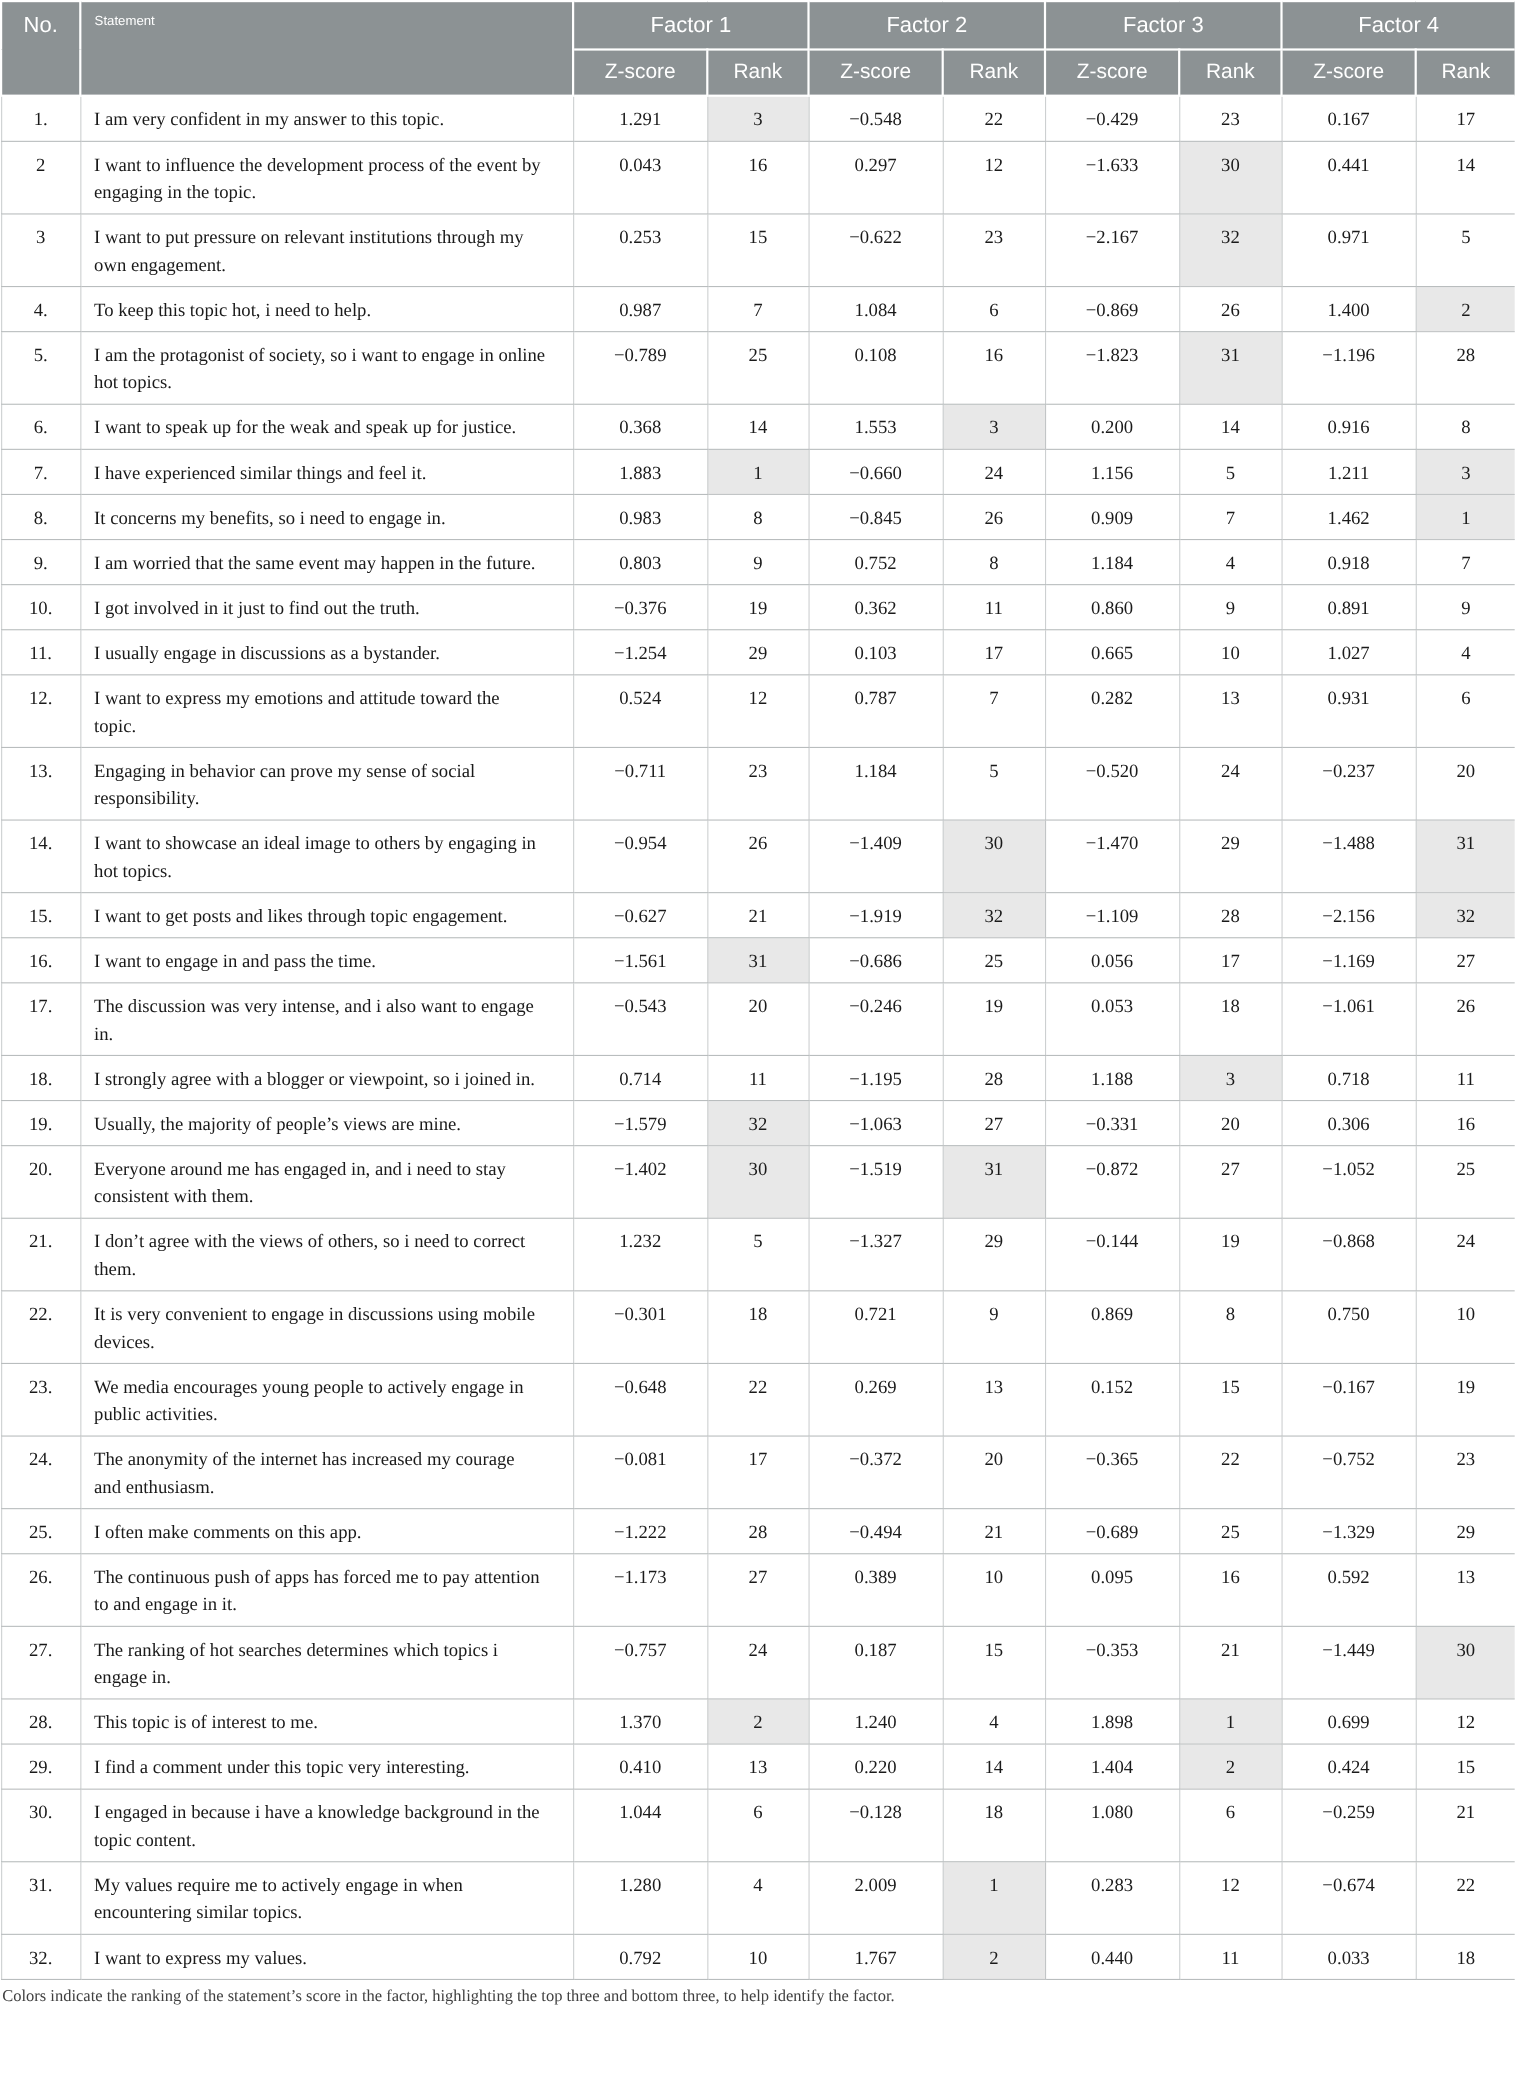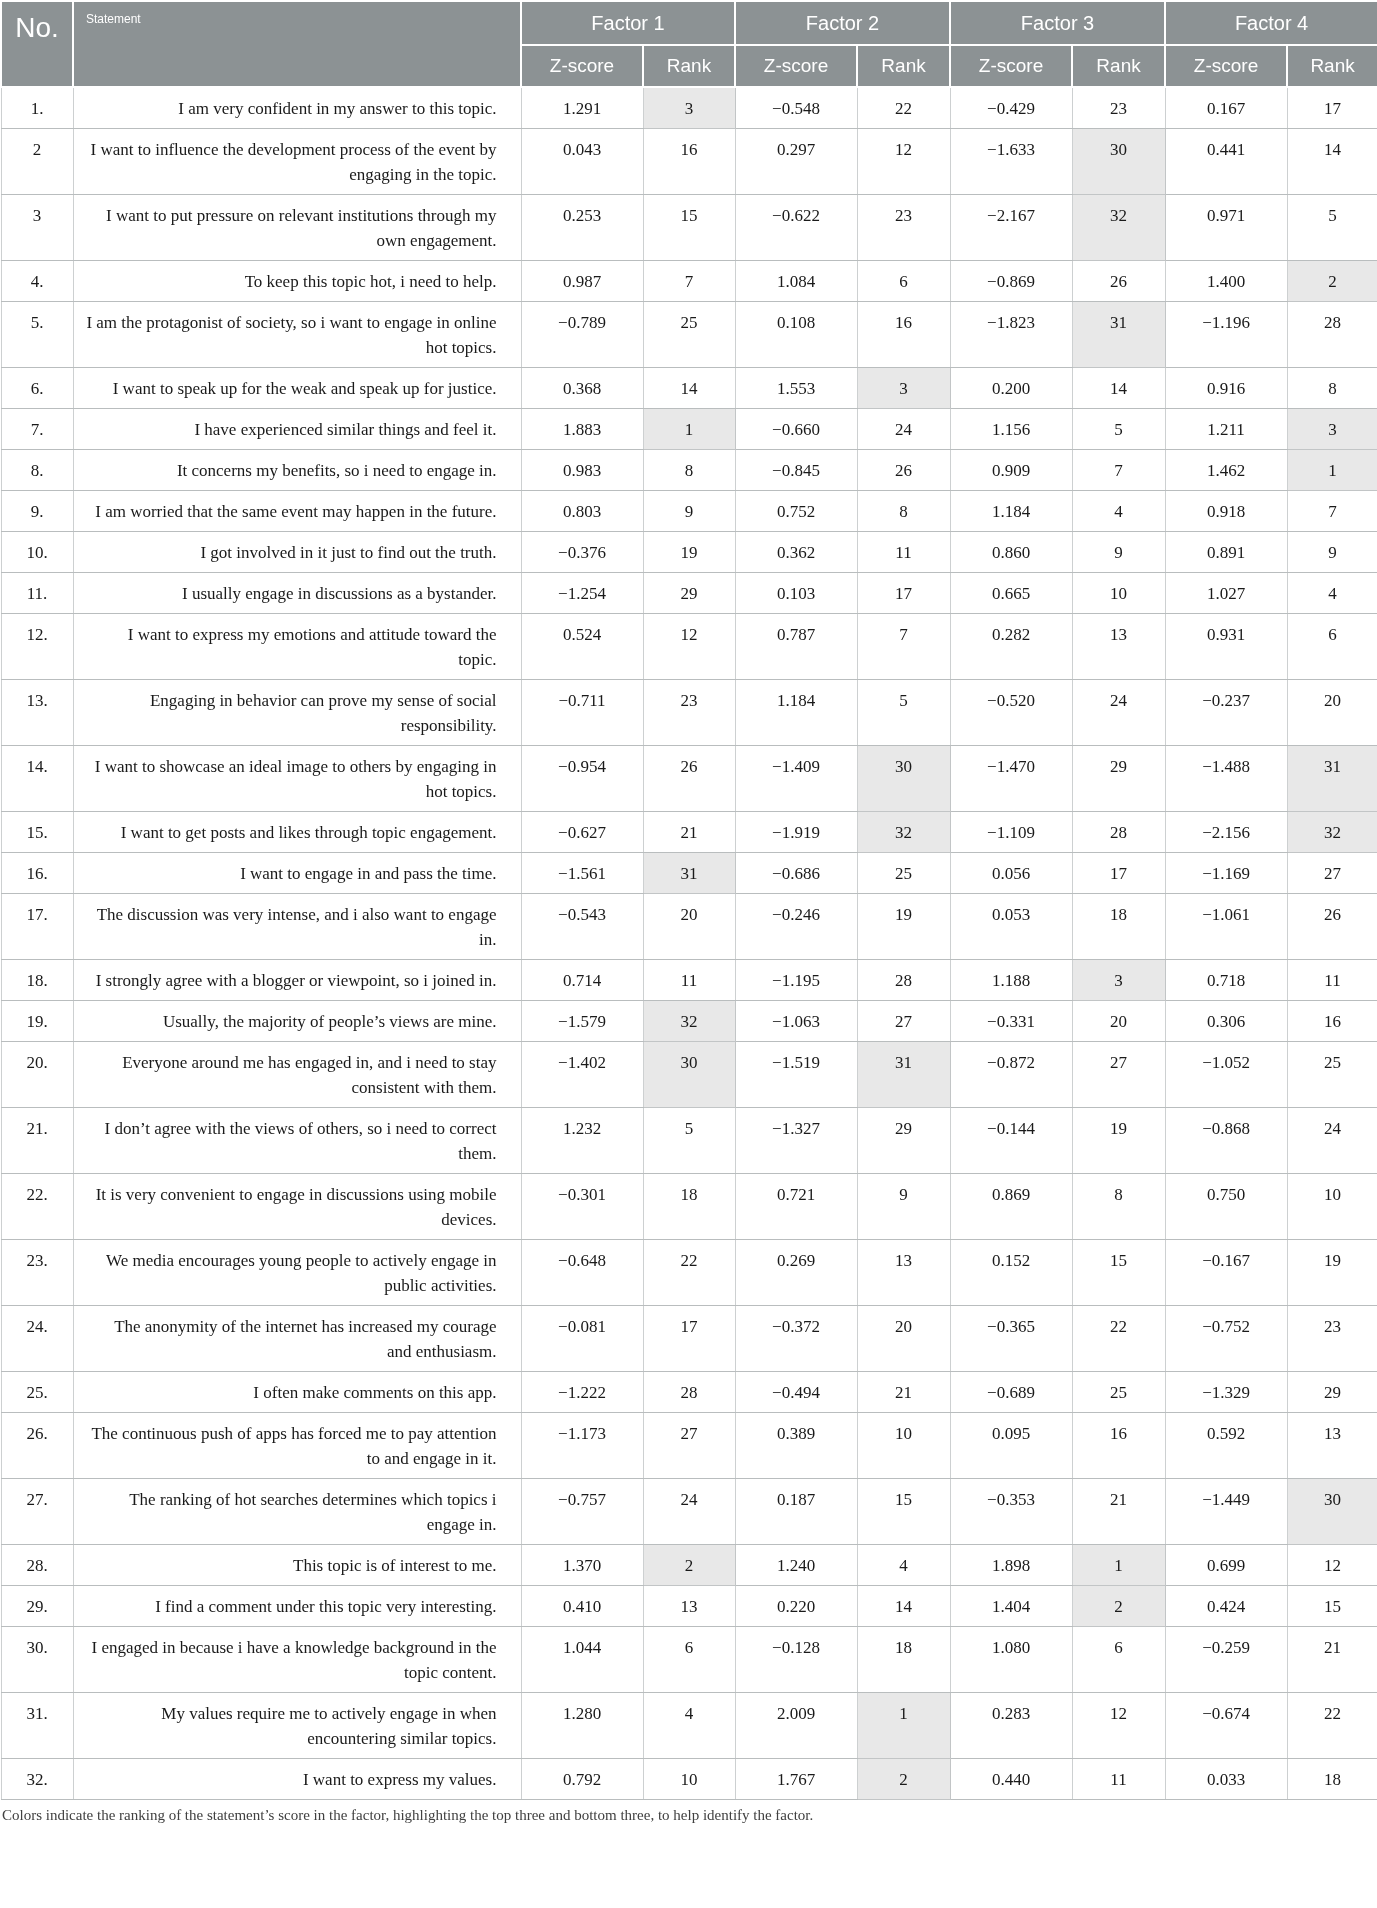--- a/index.html
+++ b/index.html
@@ -31,21 +31,21 @@
     background: #8c9294;
     color: #ffffff;
     font-family: "Liberation Sans", sans-serif;
     font-weight: 400;
     border: 2px solid #ffffff;
     padding: 8px 4px;
   }
   thead th.h-no {
     text-align: center;
     vertical-align: top;
-    font-size: 28px;
+    font-size: 20px;
     padding-top: 10px;
   }
   thead th.h-stmt {
     text-align: left;
     vertical-align: top;
     font-size: 12px;
     padding-left: 12px;
     padding-top: 10px;
   }
   thead th.h-factor {
@@ -71,21 +71,21 @@
     vertical-align: top;
     font-size: 17px;
     line-height: 25px;
     padding: 8px 4px 7px 4px;
     background: #ffffff;
   }
   tbody td.no {
     text-align: center;
   }
   tbody td.stmt {
-    text-align: right;
+    text-align: left;
     padding-left: 12px;
     padding-right: 24px;
   }
   tbody td.num {
     text-align: center;
   }
   tbody td.hl {
     background: #e8e8e8;
     border-color: #c2c5c6;
   }

